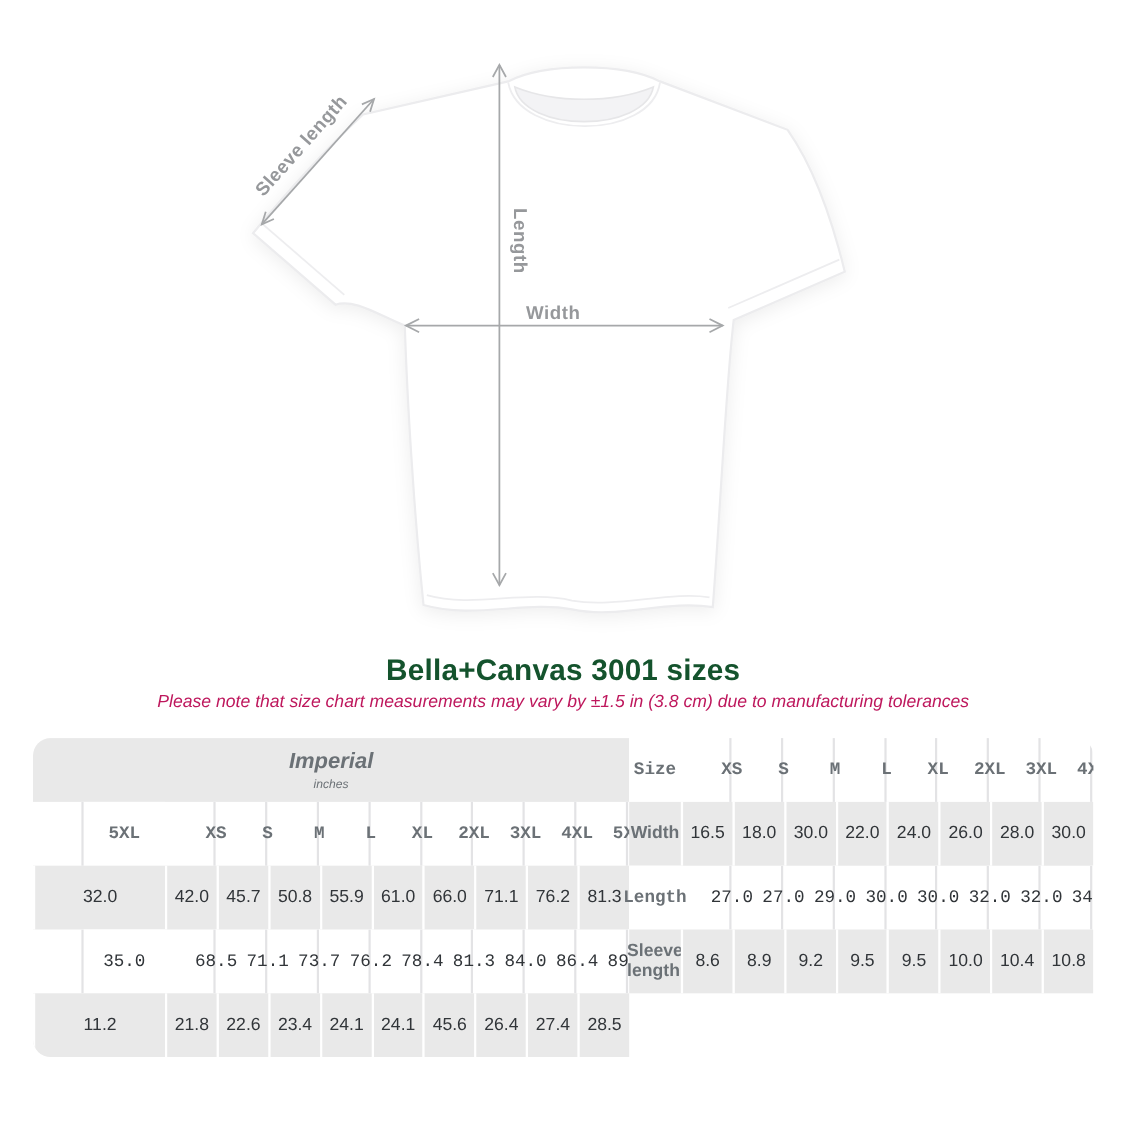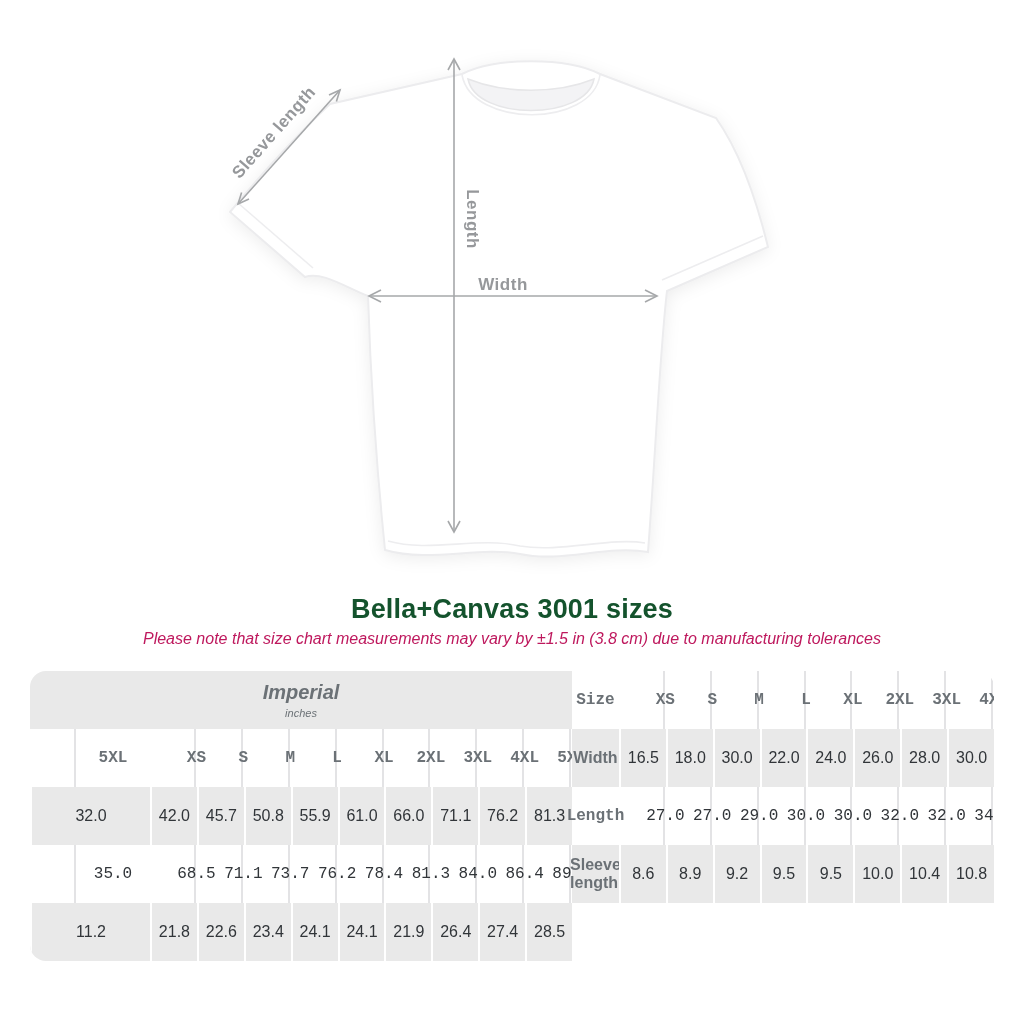--- a/index.html
+++ b/index.html
@@ -168,19 +168,19 @@
       <div class="c val row-gray sep-g">9.5</div>
       <div class="c val row-gray sep-g">10.0</div>
       <div class="c val row-gray sep-g">10.4</div>
       <div class="c val row-gray sep-g">10.8</div>
       <div class="c val row-gray sep-g">11.2</div>
       <div class="c val row-gray sep-g">21.8</div>
       <div class="c val row-gray sep-g">22.6</div>
       <div class="c val row-gray sep-g">23.4</div>
       <div class="c val row-gray sep-g">24.1</div>
       <div class="c val row-gray sep-g">24.1</div>
-      <div class="c val row-gray sep-g">21.9</div>
+      <div class="c val row-gray sep-g">45.6</div>
       <div class="c val row-gray sep-g">26.4</div>
       <div class="c val row-gray sep-g">27.4</div>
       <div class="c val row-gray sep-g">28.5</div>
     </div>
 
 </div>
 
 </body></html>

